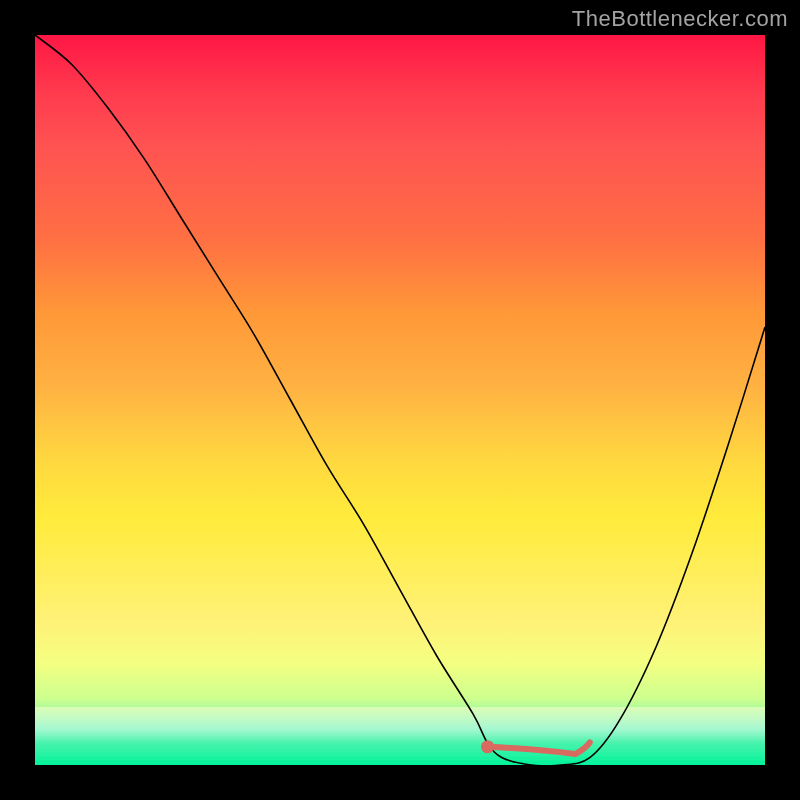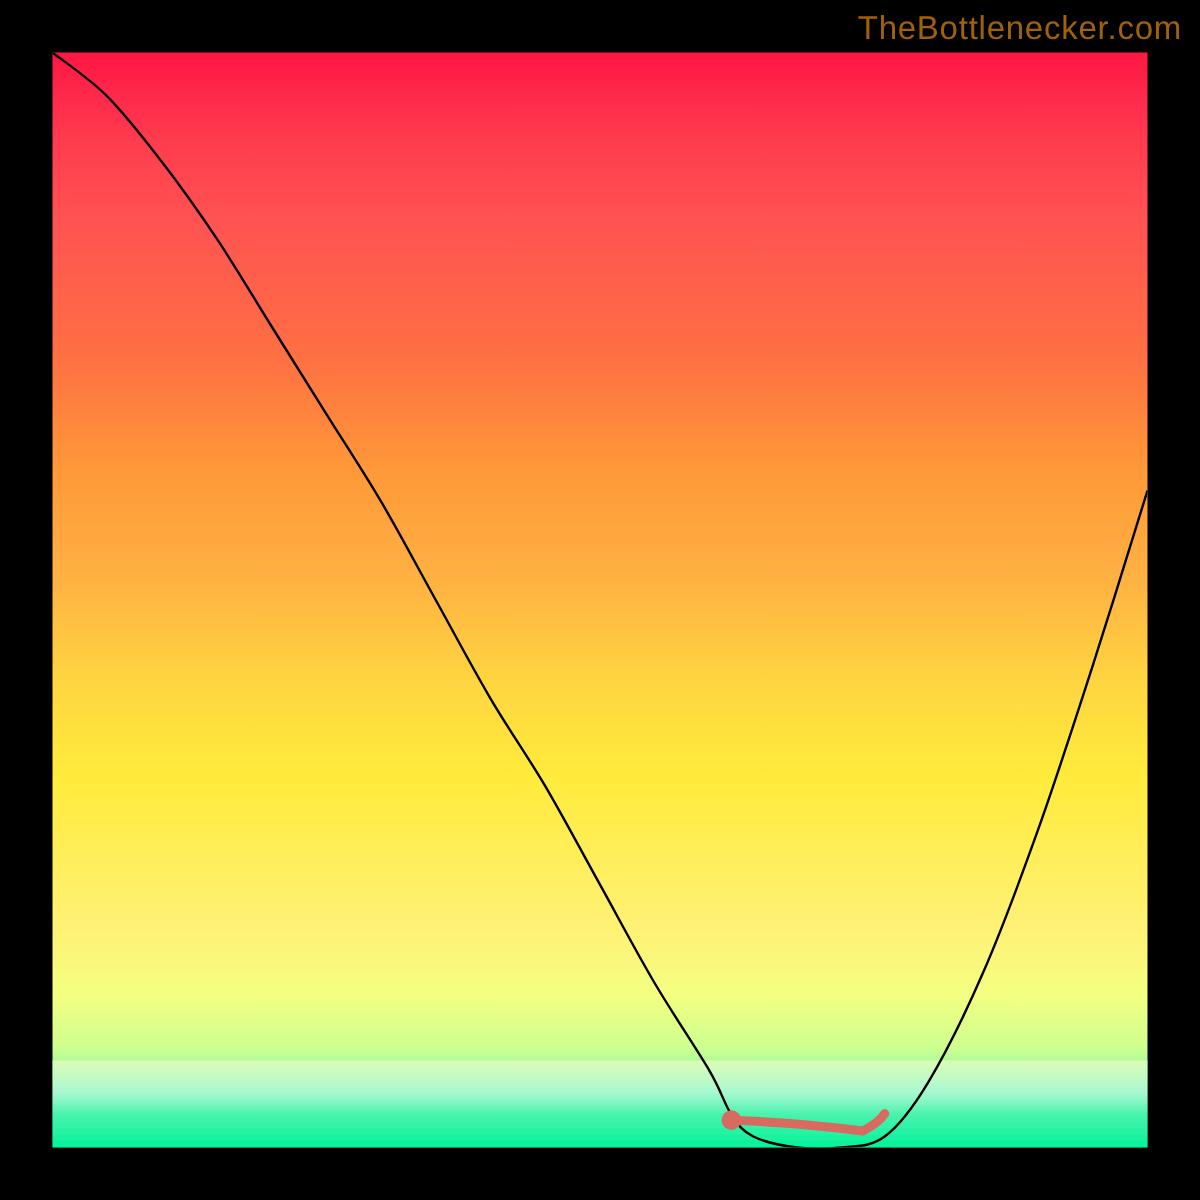--- a/index.html
+++ b/index.html
@@ -8,21 +8,21 @@
     height: 800px;
     background: #000;
     font-family: Arial, sans-serif;
     position: relative;
     overflow: hidden;
   }
   .watermark {
     position: absolute;
     top: 6px;
     right: 12px;
-    color: #a16207;
+    color: #a3a3a3;
     font-size: 22px;
     font-weight: 400;
     letter-spacing: 0.5px;
     z-index: 10;
   }
   .plot-area {
     position: absolute;
     left: 35px;
     top: 35px;
     width: 730px;

